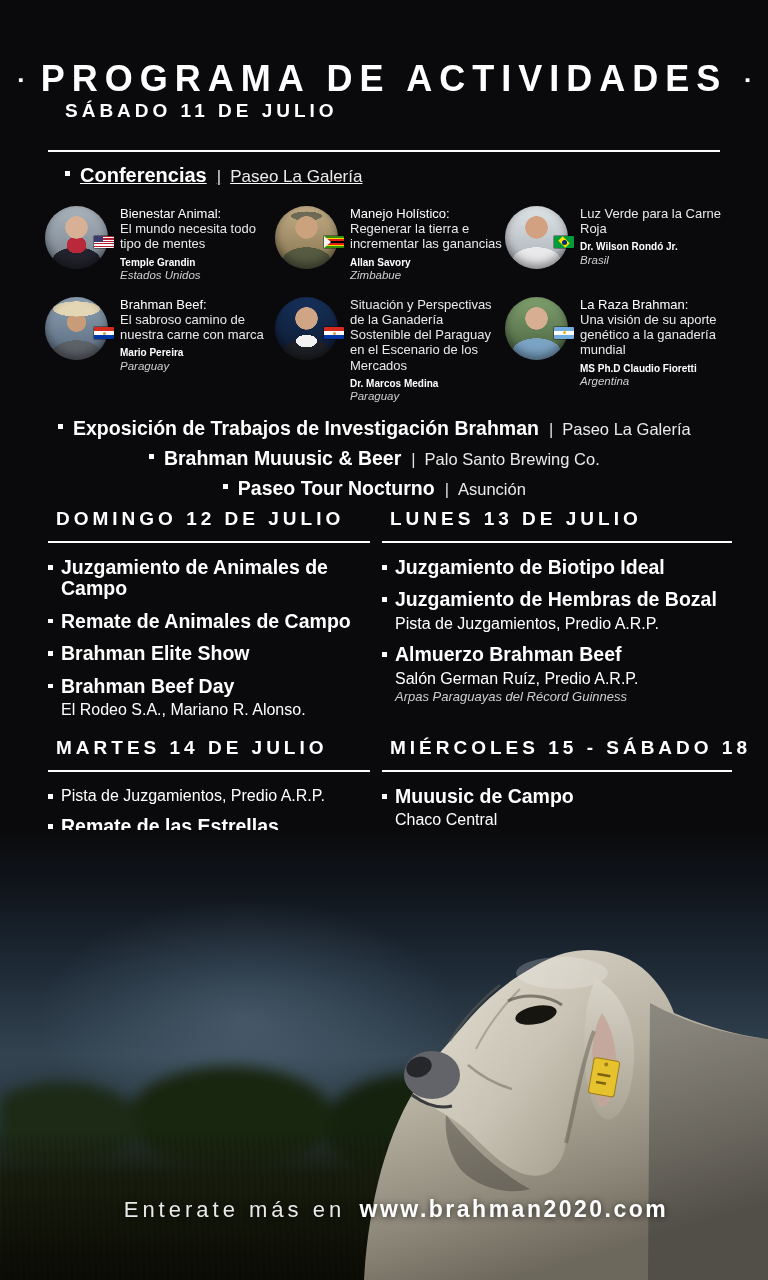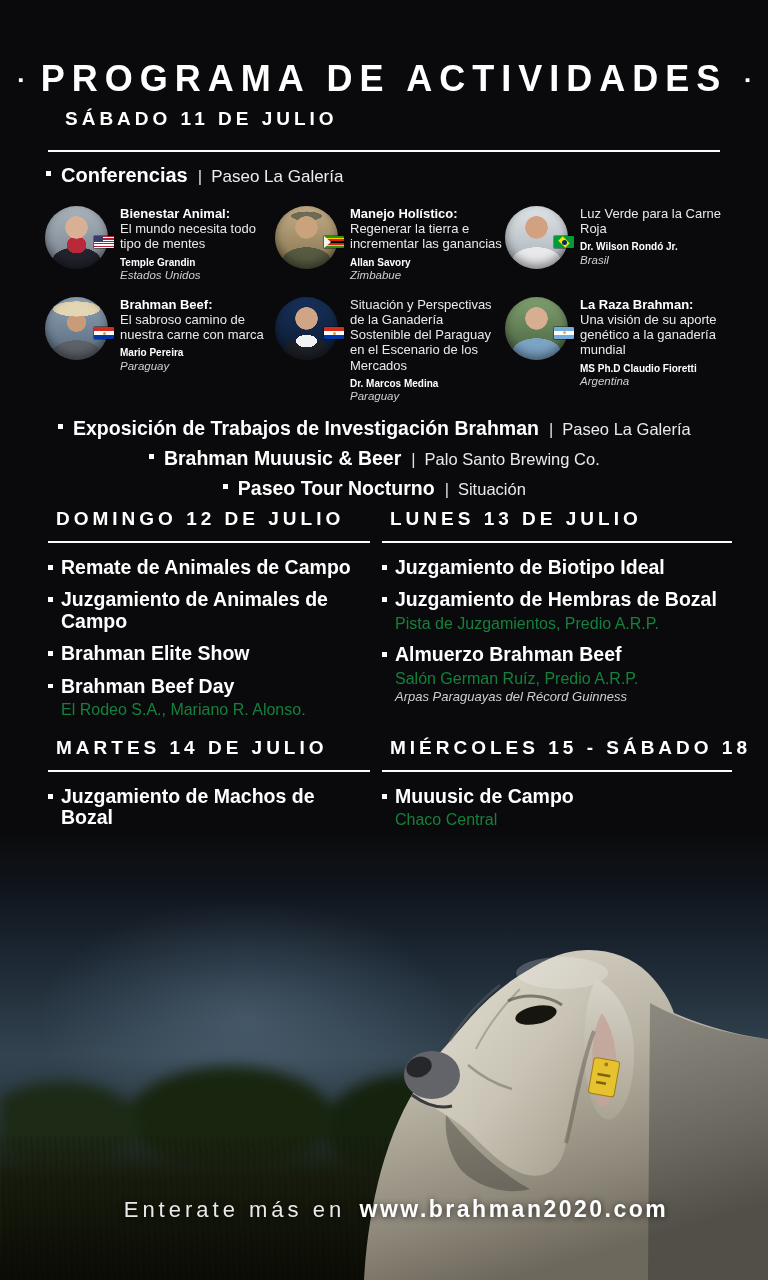--- a/index.html
+++ b/index.html
@@ -9,23 +9,23 @@
     font-family:"Liberation Sans",sans-serif;color:#fff;
   }
   
   .title-row{position:absolute;top:58px;left:0;width:100%;text-align:center;white-space:nowrap;}
   .title-row .marker{font-size:15px;vertical-align:6px;margin:0 13px;color:#fff;}
   .poster-title{font-size:36px;font-weight:700;letter-spacing:7px;color:#fff;}
   
   .sec-heading{font-size:19px;font-weight:700;letter-spacing:4px;color:#fff;white-space:nowrap;}
   .rule{background:#fdfdfd;height:2px;}
   #hr-main{position:absolute;left:48px;top:150px;width:672px;}
-  #sabado-heading{position:absolute;left:65px;top:108px;}
-  
-  #conferences{position:absolute;left:46px;top:164px;}
+  #sabado-heading{position:absolute;left:65px;top:100px;}
+  
+  #conferences{position:absolute;left:65px;top:164px;text-decoration:underline;}
   .sq-bullet{display:inline-block;width:5px;height:5px;background:#fff;vertical-align:6px;margin-right:10px;}
   .conf-label{font-size:20px;font-weight:700;color:#fff;}
   .pipe-sep::before{content:"|";font-weight:300;color:#e0e0e0;margin:0 9px 0 10px;}
   .conf-venue{font-size:17px;color:#ececec;}
   
   #speakers{position:absolute;left:45px;top:206px;width:690px;
     display:grid;grid-template-columns:230px 230px 230px;grid-row-gap:14px;}
   .speaker{display:flex;align-items:flex-start;}
   .avatar{position:relative;width:63px;height:63px;border-radius:50%;flex:0 0 63px;
     box-shadow:inset 0 -4px 10px rgba(0,0,0,.45);}
@@ -64,39 +64,39 @@
   .flag-zw{background:linear-gradient(180deg,#319208 0 14%,#ffd200 14% 28%,#de2010 28% 43%,#000 43% 57%,#de2010 57% 72%,#ffd200 72% 86%,#319208 86%);}
   .flag-zw::after{content:"";position:absolute;left:0;top:0;border-top:6px solid transparent;border-bottom:6px solid transparent;border-left:7px solid #f5f5f5;}
   .flag-br{background:#009b3a;}
   .flag-br::before{content:"";position:absolute;left:5px;top:1px;width:10px;height:10px;background:#fedf00;transform:rotate(45deg) scaleY(.62);}
   .flag-br::after{content:"";position:absolute;left:7.5px;top:3.5px;width:5px;height:5px;border-radius:50%;background:#002776;}
   .flag-py{background:linear-gradient(180deg,#d52b1e 0 34%,#fff 34% 66%,#0038a8 66%);}
   .flag-py::after{content:"";position:absolute;left:8.5px;top:5px;width:3px;height:3px;border-radius:50%;background:#cfa44a;}
   .flag-ar{background:linear-gradient(180deg,#74acdf 0 34%,#fff 34% 66%,#74acdf 66%);}
   .flag-ar::after{content:"";position:absolute;left:8.5px;top:4.5px;width:3px;height:3px;border-radius:50%;background:#f6b40e;}
   .speaker-text{margin-left:12px;width:152px;font-size:13px;line-height:1.17;}
-  .talk-bold{display:block;font-weight:700;color:#fff;}
+  .talk-bold{display:block;font-weight:400;color:#fff;}
   .talk-rest{color:#e9e9e9;}
   .speaker-name{display:block;font-weight:700;font-size:10px;color:#fff;margin-top:5px;}
   .speaker-country{display:block;font-style:italic;font-size:11.5px;color:#cfcfcf;margin-top:1px;}
   
   #events{position:absolute;left:58px;top:417px;text-align:center;}
   .event-row{margin-bottom:7px;white-space:nowrap;}
   .event-title{font-size:19.5px;font-weight:700;color:#fff;}
   .event-venue{font-size:16.5px;color:#eaeaea;}
   
   .day-row{position:absolute;left:48px;display:grid;grid-template-columns:322px 350px;column-gap:12px;}
   #day-row-1{top:508px;}
   #day-row-2{top:737px;}
   .day-col .sec-heading{padding-left:8px;}
   .day-col .rule{margin-top:11px;margin-bottom:14px;width:100%;}
   .item{position:relative;padding-left:13px;margin-bottom:11px;}
   .item::before{content:"";position:absolute;left:0;top:8px;width:4.5px;height:4.5px;background:#fff;}
   .item-title{font-size:19.5px;font-weight:700;line-height:1.1;color:#fff;}
-  .item-detail{font-size:16px;color:#15803d;margin-top:3px;line-height:1.2;}
+  .item-detail{font-size:16px;color:#ffffff;margin-top:3px;line-height:1.2;}
   .item-subnote{font-size:13px;font-style:italic;color:#cfcfcf;margin-top:1px;}
   .day-note{font-size:16.5px;font-weight:700;font-style:italic;color:#f2f2f2;padding-left:13px;margin-top:4px;}
   
   #photo{position:absolute;left:0;top:830px;width:768px;height:450px;}
   .sky{position:absolute;inset:0;
     background:
       radial-gradient(ellipse 300px 170px at 32% 42%, rgba(112,138,158,.38), rgba(112,138,158,0) 70%),
       linear-gradient(180deg,#0a0a0c 0%,#10151c 13%,#1d2935 30%,#334350 50%,#2c3b45 62%,#223029 74%,#18200f 86%,#0c0e06 100%);}
   .trees{position:absolute;left:0;top:50%;width:100%;height:28%;filter:blur(7px);
     background:
@@ -205,33 +205,33 @@
   </div>
 
   <div id="events">
     <div class="event-row">
       <span class="sq-bullet"></span><span class="event-title">Exposición de Trabajos de Investigación Brahman</span><span class="pipe-sep event-venue">Paseo La Galería</span>
     </div>
     <div class="event-row">
       <span class="sq-bullet"></span><span class="event-title">Brahman Muuusic &amp; Beer</span><span class="pipe-sep event-venue">Palo Santo Brewing Co.</span>
     </div>
     <div class="event-row">
-      <span class="sq-bullet"></span><span class="event-title">Paseo Tour Nocturno</span><span class="pipe-sep event-venue">Situación</span>
+      <span class="sq-bullet"></span><span class="event-title">Paseo Tour Nocturno</span><span class="pipe-sep event-venue">Asunción</span>
     </div>
   </div>
 
   <div id="day-row-1" class="day-row">
     <div class="day-col">
       <div class="sec-heading">DOMINGO 12 DE JULIO</div>
       <div class="rule"></div>
       <div class="item">
+        <div class="item-title">Juzgamiento de Animales de Campo</div>
+      </div>
+      <div class="item">
         <div class="item-title">Remate de Animales de Campo</div>
-      </div>
-      <div class="item">
-        <div class="item-title">Juzgamiento de Animales de Campo</div>
       </div>
       <div class="item">
         <div class="item-title">Brahman Elite Show</div>
       </div>
       <div class="item">
         <div class="item-title">Brahman Beef Day</div>
         <div class="item-detail">El Rodeo S.A., Mariano R. Alonso.</div>
       </div>
     </div>
     <div class="day-col">
@@ -250,21 +250,20 @@
         <div class="item-subnote">Arpas Paraguayas del Récord Guinness</div>
       </div>
     </div>
   </div>
 
   <div id="day-row-2" class="day-row">
     <div class="day-col">
       <div class="sec-heading">MARTES 14 DE JULIO</div>
       <div class="rule"></div>
       <div class="item">
-        <div class="item-title">Juzgamiento de Machos de Bozal</div>
         <div class="item-detail">Pista de Juzgamientos, Predio A.R.P.</div>
       </div>
       <div class="item">
         <div class="item-title">Remate de las Estrellas</div>
         <div class="item-detail">Salón Enrique Riera, Predio A.R.P.</div>
       </div>
       <div class="day-note">*ARP: Asociación Rural del Paraguay.</div>
     </div>
     <div class="day-col">
       <div class="sec-heading">MIÉRCOLES 15 - SÁBADO 18</div>

